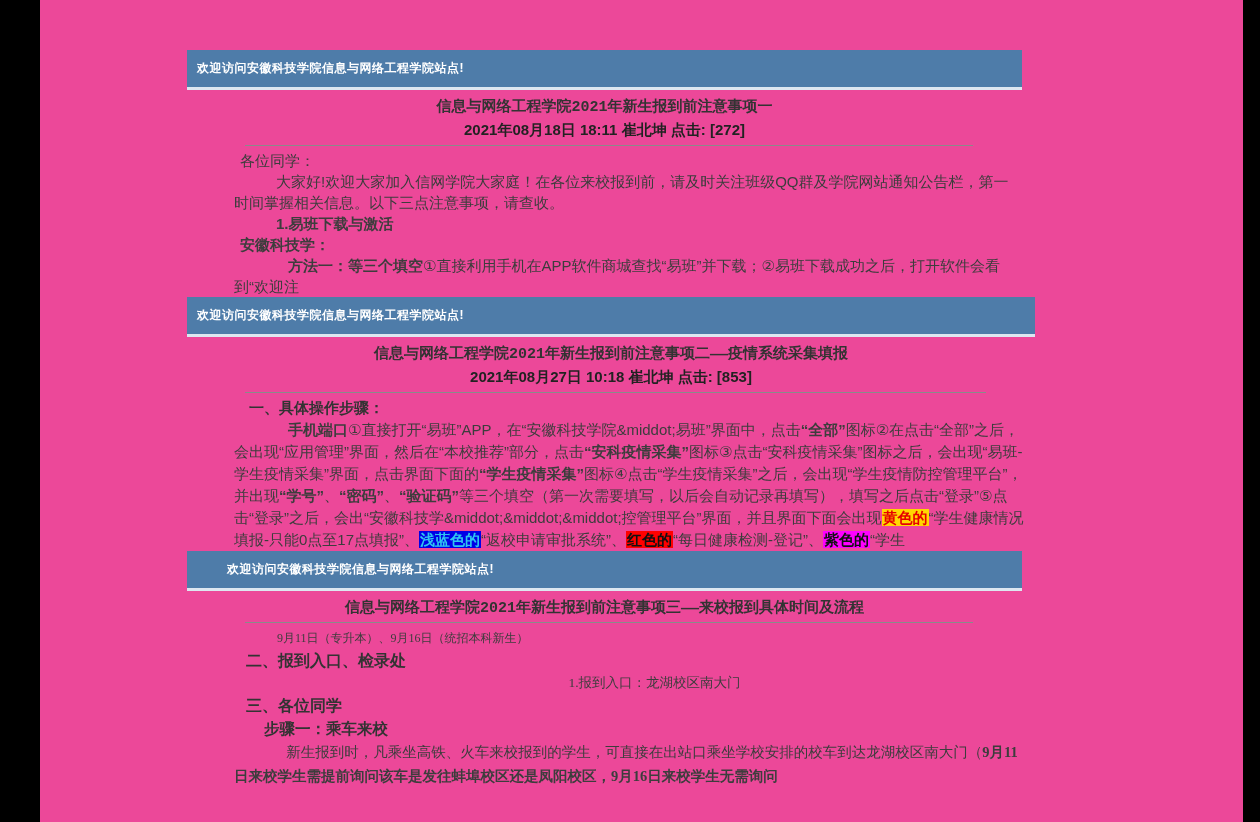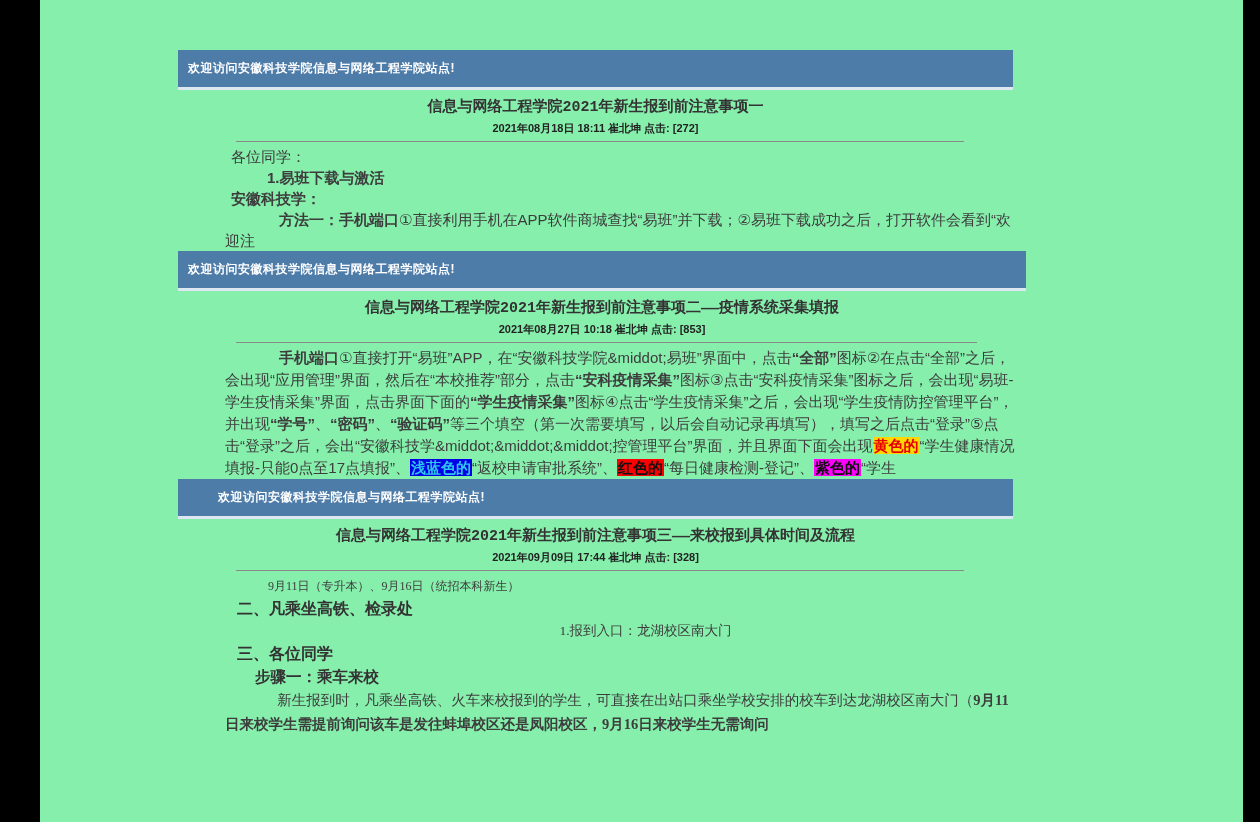--- a/index.html
+++ b/index.html
@@ -4,41 +4,41 @@
 <style>
   html,body{margin:0;padding:0;}
   body{
     background:#000;
     font-family:"Liberation Sans","DejaVu Sans",sans-serif;
     width:1260px;height:822px;overflow:hidden;position:relative;
   }
   .paper{
     position:absolute;left:40px;top:0;
     width:1203px;height:822px;
-    background:#86efac;overflow:hidden;
-    padding-top:50px;box-sizing:border-box;
+    background:#ec4899;overflow:hidden;
+    padding-top:50px;box-sizing:border-box;padding-left:9px;
   }
   .article{width:835px;margin-left:138px;}
   .article.w2{width:848px;}
   .banner{
     height:40px;background:#4e7ca9;
     border-bottom:3px solid #dde7f1;
     color:#ffffff;font-size:12px;font-weight:bold;
     display:flex;align-items:center;
     padding-left:10px;box-sizing:border-box;
     letter-spacing:0.5px;
   }
   .article.pad-banner .banner{padding-left:40px;}
   .title{
     text-align:center;font-size:15px;font-weight:bold;color:#333;
     margin:7px 0 0 0;
     font-family:Liberation Mono, monospace;
   }
   .meta{
-    text-align:center;font-size:11px;font-weight:bold;color:#222;
+    text-align:center;font-size:15px;font-weight:bold;color:#222;
     margin:5px 0 0 0;
   }
   .rule{
     border:none;border-top:1px solid #8a8a8a;
     margin:5px 49px 4px 58px;
   }
   .body{
     color:#3d3d3d;font-size:15px;
     padding-left:47px;padding-right:2px;
     margin-top:3px;
@@ -66,48 +66,49 @@
 
   <div class="article a1">
     <div class="banner">
       <span>欢迎访问安徽科技学院信息与网络工程学院站点!</span>
     </div>
     <div class="title">信息与网络工程学院2021年新生报到前注意事项一</div>
     <div class="meta">2021年08月18日 18:11 崔北坤 点击:  [272]</div>
     <hr class="rule">
     <div class="body">
         <p class="plain"><span>各位同学：</span></p>
+        <p class="indent"><span>大家好!欢迎大家加入信网学院大家庭！在各位来校报到前，请及时关注班级QQ群及学院网站通知公告栏，第一时间掌握相关信息。以下三点注意事项，请查收。</span></p>
         <p class="indent"><b>1.易班下载与激活</b></p>
         <p class="plain"><b>安徽科技学：</b></p>
-        <p class="indent2"><b>方法一：手机端口</b><span>①直接利用手机在APP软件商城查找“易班”并下载；②易班下载成功之后，打开软件会看到“欢迎注</span></p>
+        <p class="indent2"><b>方法一：等三个填空</b><span>①直接利用手机在APP软件商城查找“易班”并下载；②易班下载成功之后，打开软件会看到“欢迎注</span></p>
       </div>
   </div>
 
   <div class="article a2 w2">
     <div class="banner">
       <span>欢迎访问安徽科技学院信息与网络工程学院站点!</span>
     </div>
     <div class="title">信息与网络工程学院2021年新生报到前注意事项二——疫情系统采集填报</div>
     <div class="meta">2021年08月27日 10:18 崔北坤 点击:  [853]</div>
     <hr class="rule">
     <div class="body">
+        <p class="heading"><b>一、具体操作步骤：</b></p>
         <p class="indent2"><b>手机端口</b><span>①直接打开“易班”APP，在“安徽科技学院&amp;middot;易班”界面中，点击</span><b>“全部”</b><span>图标②在点击“全部”之后，会出现“应用管理”界面，然后在“本校推荐”部分，点击</span><b>“安科疫情采集”</b><span>图标③点击“安科疫情采集”图标之后，会出现“易班-学生疫情采集”界面，点击界面下面的</span><b>“学生疫情采集”</b><span>图标④点击“学生疫情采集”之后，会出现“学生疫情防控管理平台”，并出现</span><b>“学号”</b><span>、</span><b>“密码”</b><span>、</span><b>“验证码”</b><span>等三个填空（第一次需要填写，以后会自动记录再填写），填写之后点击“登录”⑤点击“登录”之后，会出“安徽科技学&amp;middot;&amp;middot;&amp;middot;控管理平台”界面，并且界面下面会出现</span><b class="hl" style="background-color: rgb(255, 216, 0); color: rgb(230, 0, 0);">黄色的</b><span>“学生健康情况填报-只能0点至17点填报”、</span><b class="hl" style="background-color: rgb(0, 0, 230); color: rgb(46, 198, 240);">浅蓝色的</b><span>“返校申请审批系统”、</span><b class="hl" style="background-color: rgb(255, 0, 0); color: rgb(17, 17, 17);">红色的</b><span>“每日健康检测-登记”、</span><b class="hl" style="background-color: rgb(255, 0, 255); color: rgb(17, 17, 17);">紫色的</b><span>“学生</span></p>
       </div>
   </div>
 
   <div class="article a3 pad-banner">
     <div class="banner">
       <span>欢迎访问安徽科技学院信息与网络工程学院站点!</span>
     </div>
     <div class="title">信息与网络工程学院2021年新生报到前注意事项三——来校报到具体时间及流程</div>
-    <div class="meta">2021年09月09日 17:44 崔北坤 点击:  [328]</div>
     <hr class="rule">
     <div class="body">
         <p class="item"><span>9月11日（专升本）、9月16日（统招本科新生）</span></p>
-        <p class="h3"><b>二、凡乘坐高铁、检录处</b></p>
+        <p class="h3"><b>二、报到入口、检录处</b></p>
         <p class="item2"><span>1.报到入口：龙湖校区南大门</span></p>
         <p class="h3"><b>三、各位同学</b></p>
         <p class="step"><b>步骤一：乘车来校</b></p>
         <p class="indent2 serif"><span>新生报到时，凡乘坐高铁、火车来校报到的学生，可直接在出站口乘坐学校安排的校车到达龙湖校区南大门（</span><b>9月11日来校学生需提前询问该车是发往蚌埠校区还是凤阳校区，9月16日来校学生无需询问</b></p>
       </div>
   </div>
 
 </div>
 
 </body></html>

